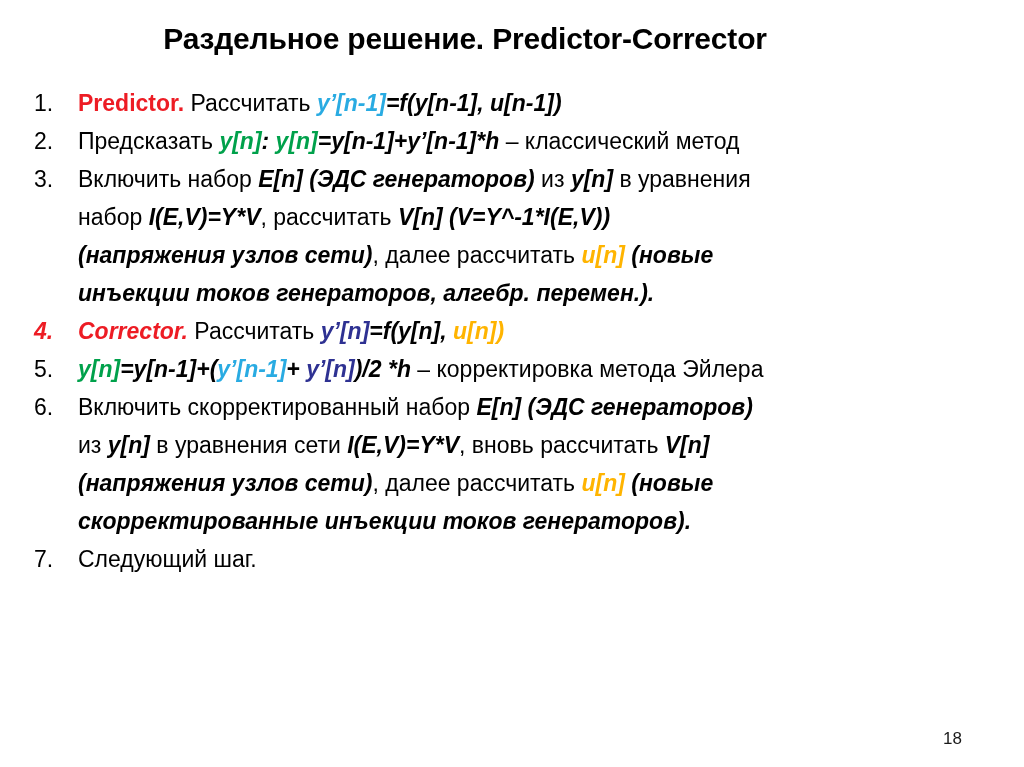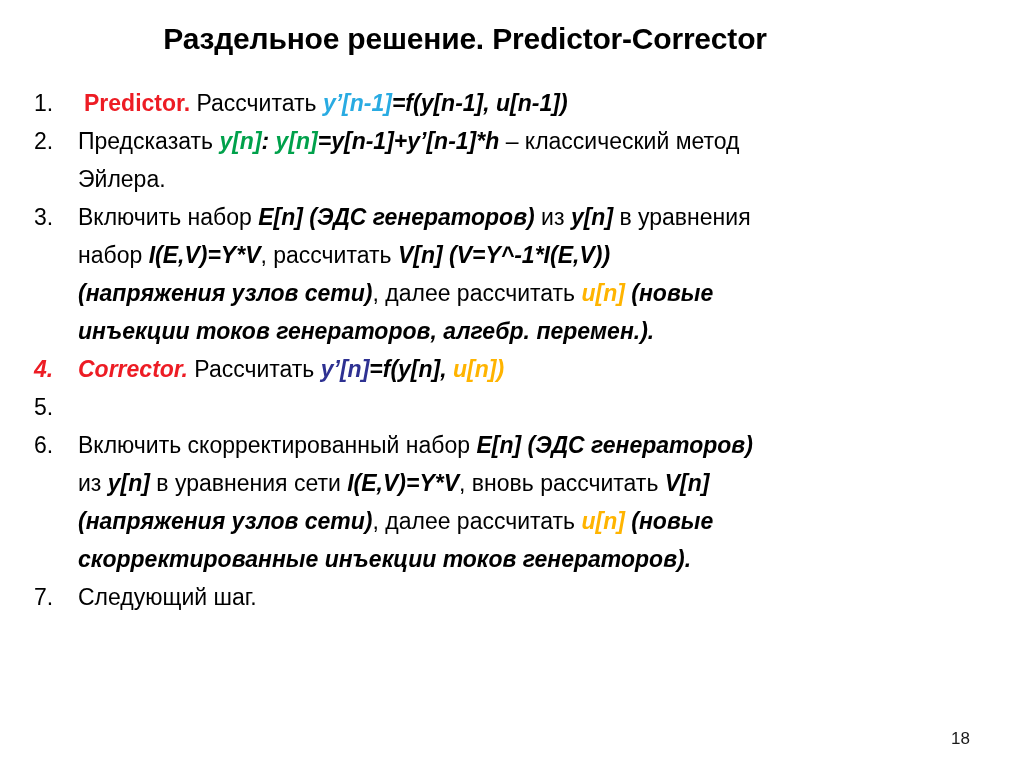--- a/index.html
+++ b/index.html
@@ -59,31 +59,31 @@
     font-style: italic;
   }
   .content {
     flex: 1 1 auto;
     font-size: 23px;
     line-height: 38px;
     color: #000000;
   }
   .ln { display: block; white-space: nowrap; }
   .bi { font-weight: bold; font-style: italic; margin-top: 44px; }
-  .b  { font-weight: bold; margin-left: 6px; }
+  .b  { font-weight: bold; }
   .reg { font-weight: normal; font-style: normal; }
   .c-red    { color: #ED1C24; }
   .c-cyan   { color: #29ABE2; }
   .c-green  { color: #00A14B; }
   .c-orange { color: #FFB400; }
   .c-navy   { color: #2E3192; }
   .c-black  { color: #000000; }
   .page-num {
     position: absolute;
-    right: 54px;
+    right: 62px;
     bottom: 18px;
     font-size: 17px;
     color: #1a1a1a;
     font-family: "Liberation Sans", sans-serif;
   }
 </style>
 </head>
 <body>
 
 <div id="slide">
@@ -94,41 +94,41 @@
       <div class="item">
         <div class="num">1.</div>
         <div class="content">
           <span class="ln"><span class="b c-red">Predictor.</span><span class="reg c-black"> Рассчитать </span><span class="bi c-cyan">y’[n-1]</span><span class="bi c-black">=f(y[n-1], u[n-1])</span></span>
         </div>
       </div>
       <div class="item">
         <div class="num">2.</div>
         <div class="content">
           <span class="ln"><span class="reg c-black">Предсказать </span><span class="bi c-green">y[n]</span><span class="bi c-black">: </span><span class="bi c-green">y[n]</span><span class="bi c-black">=y[n-1]+y’[n-1]*h</span><span class="reg c-black"> – классический метод</span></span>
-          <span class="ln"><span class="reg c-black">Эйлера.</span></span>
         </div>
       </div>
       <div class="item">
         <div class="num">3.</div>
         <div class="content">
           <span class="ln"><span class="reg c-black">Включить набор </span><span class="bi c-black">E[n] (ЭДС генераторов)</span><span class="reg c-black"> из </span><span class="bi c-black">y[n]</span><span class="reg c-black"> в уравнения</span></span>
           <span class="ln"><span class="reg c-black">набор  </span><span class="bi c-black">I(E,V)=Y*V</span><span class="reg c-black">, рассчитать </span><span class="bi c-black">V[n] (V=Y^-1*I(E,V))</span></span>
           <span class="ln"><span class="bi c-black">(напряжения узлов сети)</span><span class="reg c-black">, далее рассчитать </span><span class="bi c-orange">u[n]</span><span class="bi c-black"> (новые</span></span>
           <span class="ln"><span class="bi c-black">инъекции токов генераторов, алгебр. перемен.).</span></span>
         </div>
       </div>
       <div class="item">
         <div class="num red">4.</div>
         <div class="content">
           <span class="ln"><span class="bi c-red">Corrector.</span><span class="reg c-black"> Рассчитать </span><span class="bi c-navy">y’[n]</span><span class="bi c-black">=f(y[n], </span><span class="bi c-orange">u[n])</span></span>
         </div>
       </div>
       <div class="item">
         <div class="num">5.</div>
         <div class="content">
+          <span class="ln"><span class="bi c-green">y[n]</span><span class="bi c-black">=y[n-1]+(</span><span class="bi c-cyan">y’[n-1]</span><span class="bi c-black">+ </span><span class="bi c-navy">y’[n]</span><span class="bi c-black">)/2 *h</span><span class="reg c-black"> – корректировка метода Эйлера</span></span>
         </div>
       </div>
       <div class="item">
         <div class="num">6.</div>
         <div class="content">
           <span class="ln"><span class="reg c-black">Включить скорректированный набор </span><span class="bi c-black">E[n] (ЭДС генераторов)</span></span>
           <span class="ln"><span class="reg c-black">из </span><span class="bi c-black">y[n]</span><span class="reg c-black"> в уравнения сети  </span><span class="bi c-black">I(E,V)=Y*V</span><span class="reg c-black">, вновь рассчитать </span><span class="bi c-black">V[n]</span></span>
           <span class="ln"><span class="bi c-black">(напряжения узлов сети)</span><span class="reg c-black">, далее рассчитать </span><span class="bi c-orange">u[n]</span><span class="bi c-black"> (новые</span></span>
           <span class="ln"><span class="bi c-black">скорректированные инъекции токов генераторов).</span></span>
         </div>

